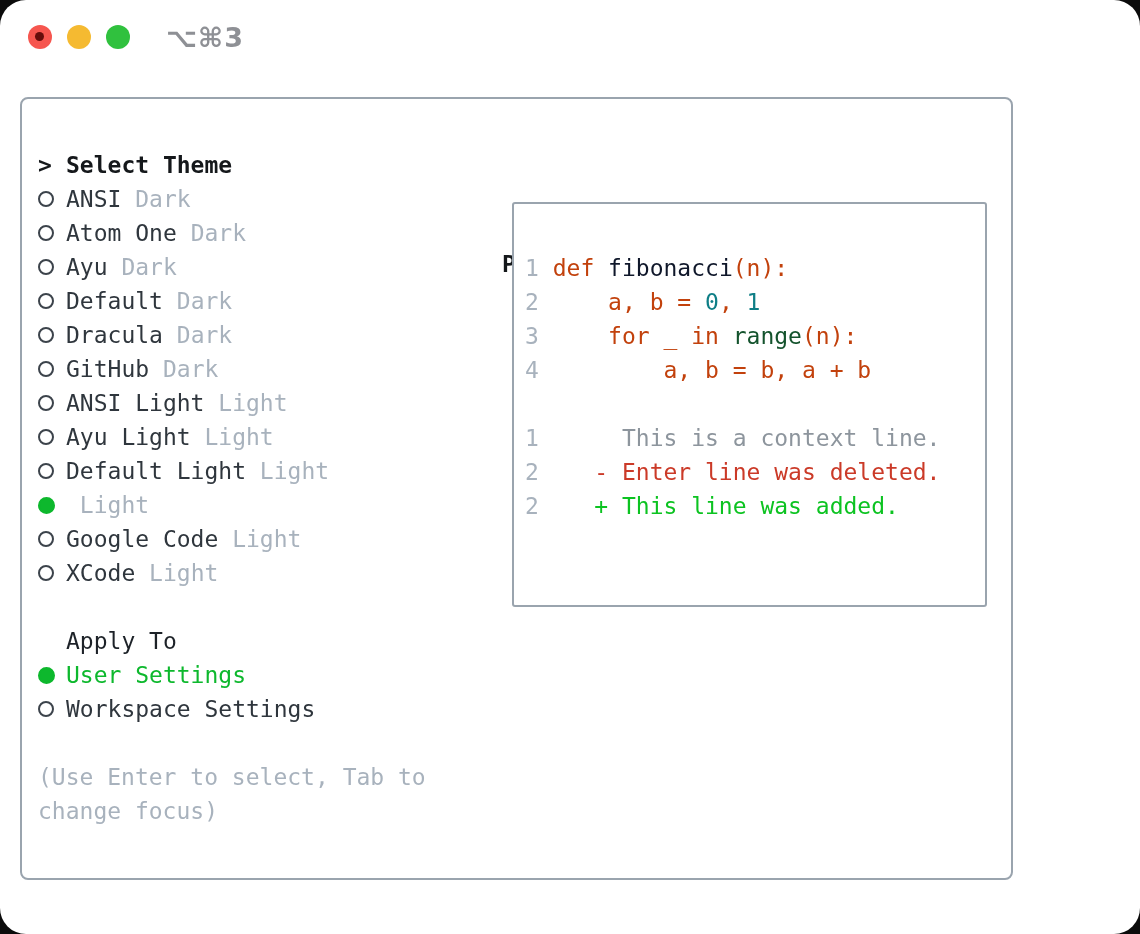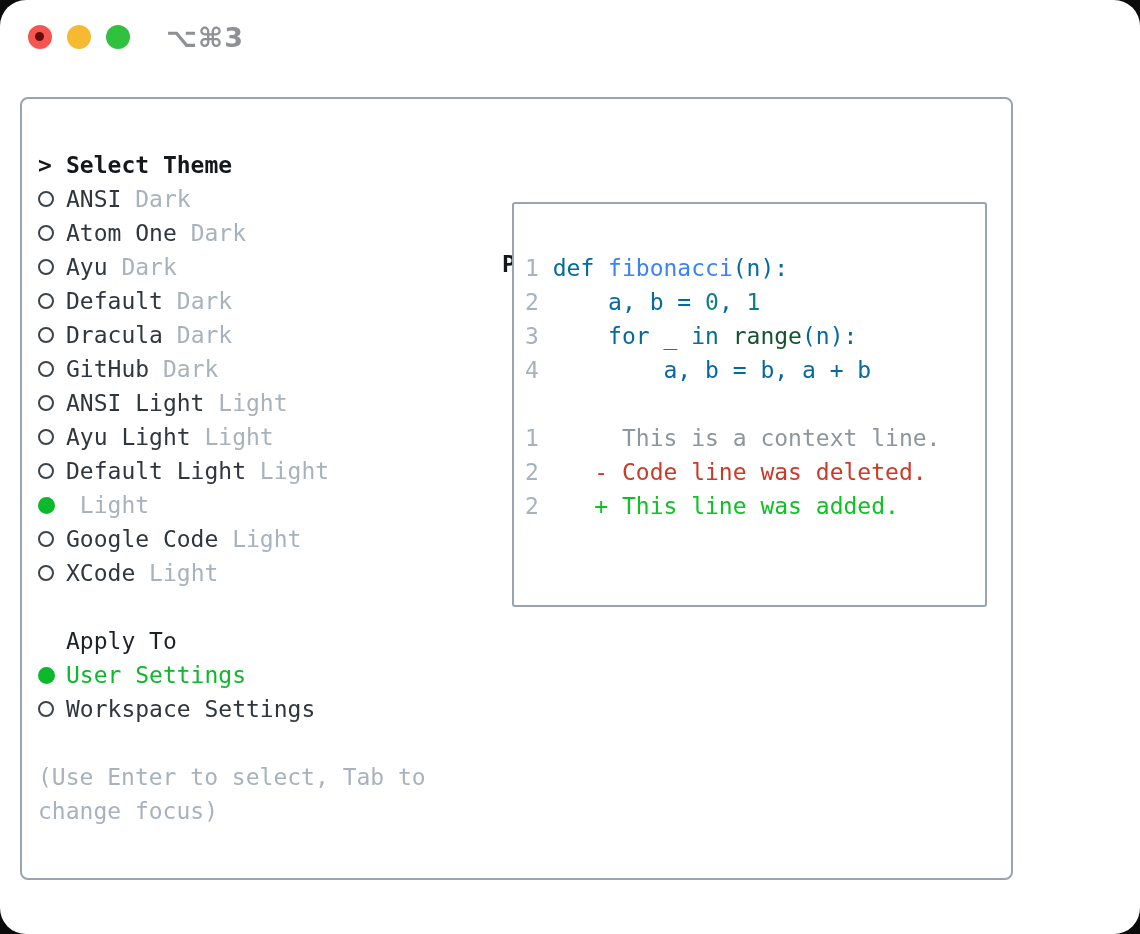--- a/index.html
+++ b/index.html
@@ -40,22 +40,22 @@
   .hint{color:#a8b2bd;white-space:pre;height:34px;display:flex;align-items:center;}
   
   .preview-hdr{position:absolute;left:480px;top:148px;height:34px;display:flex;align-items:center;font-weight:bold;color:#15181b;}
   .preview-box{
     position:absolute;left:490px;top:103px;width:475px;height:405px;
     border:2px solid #9aa4ae;border-radius:3px;box-sizing:border-box;background:#fff;
   }
   .code{position:absolute;left:11px;top:47px;right:0;}
   .code-line{white-space:pre;height:34px;}
   .tok[data-type="num"]{color:#a8b2bd;}
-  .tok[data-type="code"]{color:#0369a1;margin-top:24px;}
-  .tok[data-type="fn"]{color:#3b82f6;}
+  .tok[data-type="code"]{color:#c2410c;margin-top:24px;}
+  .tok[data-type="fn"]{color:#0f172a;}
   .tok[data-type="lit"]{color:#0e7e86;}
   .tok[data-type="builtin"]{color:#14532d;}
   .tok[data-type="ctx"]{color:#8d959d;margin-top:44px;}
   .tok[data-type="del"]{color:#cb3a28;}
   .tok[data-type="add"]{color:#0cc321;}
 </style>
 </head>
 <body>
 
 <div class="window">
@@ -161,19 +161,19 @@
     <div class="preview-hdr grid-text">Preview</div>
 
     <div class="preview-box">
       <div class="code grid-text">
         <div class="code-line"><span class="tok" data-type="num">1</span><span class="tok" data-type="code"> def </span><span class="tok" data-type="fn">fibonacci</span><span class="tok" data-type="code">(n):</span></div>
         <div class="code-line"><span class="tok" data-type="num">2</span><span class="tok" data-type="code">     a, b = </span><span class="tok" data-type="lit">0</span><span class="tok" data-type="code">, </span><span class="tok" data-type="lit">1</span></div>
         <div class="code-line"><span class="tok" data-type="num">3</span><span class="tok" data-type="code">     for _ in </span><span class="tok" data-type="builtin">range</span><span class="tok" data-type="code">(n):</span></div>
         <div class="code-line"><span class="tok" data-type="num">4</span><span class="tok" data-type="code">         a, b = b, a + b</span></div>
         <div class="code-line"></div>
         <div class="code-line"><span class="tok" data-type="num">1</span><span class="tok" data-type="ctx">      This is a context line.</span></div>
-        <div class="code-line"><span class="tok" data-type="num">2</span><span class="tok" data-type="code">    </span><span class="tok" data-type="del">- Code line was deleted.</span></div>
+        <div class="code-line"><span class="tok" data-type="num">2</span><span class="tok" data-type="code">    </span><span class="tok" data-type="del">- Enter line was deleted.</span></div>
         <div class="code-line"><span class="tok" data-type="num">2</span><span class="tok" data-type="code">    </span><span class="tok" data-type="add">+ This line was added.</span></div>
       </div>
     </div>
 
   </div>
 </div>
 
 </body></html>

